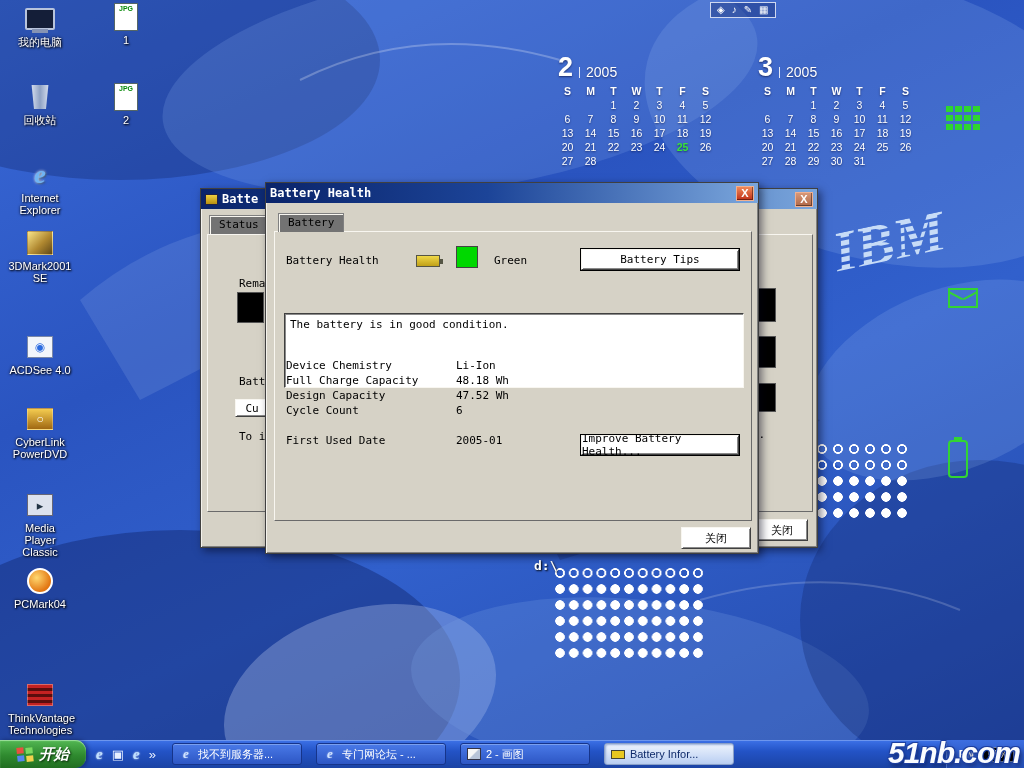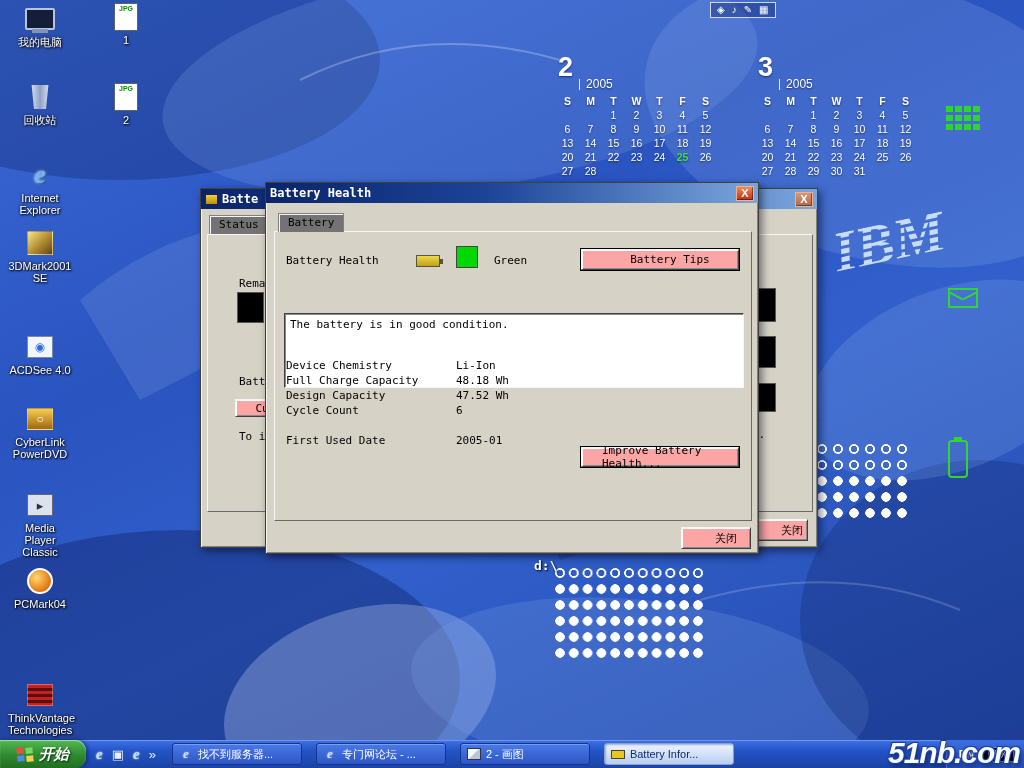--- a/index.html
+++ b/index.html
@@ -37,21 +37,21 @@
       background:radial-gradient(circle at 35% 35%, #ffd870, #e27612 70%); border:2px solid #fff; }
   .thinkvantage-icon::before { content:""; width:24px; height:20px;
       background:repeating-linear-gradient(#c42222 0 3px, #5a0e0e 3px 6px); border:1px solid #fff5; }
   .jpg-file-icon::before { content:""; width:22px; height:26px; background:#fff; border:1px solid #566; }
   .jpg-file-icon::after { content:"JPG"; position:absolute; top:3px; font:bold 7px "Liberation Sans",sans-serif; color:#0a8a0a; }
 
   
   .calendar { position:absolute; color:#fff; text-shadow:0 1px 2px rgba(0,0,40,.55); }
   .cal-head { display:flex; align-items:flex-start; gap:6px; margin-bottom:4px; margin-left:2px; }
   .cal-month { font-size:27px; font-weight:bold; line-height:26px; }
-  .cal-year { font-size:12px; padding-left:6px; border-left:1px solid rgba(255,255,255,.85); line-height:11px; margin-top:25px; }
+  .cal-year { font-size:14px; padding-left:6px; border-left:1px solid rgba(255,255,255,.85); line-height:11px; margin-top:13px; }
   .cal-grid { display:grid; grid-template-columns:repeat(7,23px); }
   .cal-cell { font-size:10.5px; line-height:14px; text-align:center; }
   .cal-dow { font-weight:bold; }
   .cal-hl { color:#3ae23a; font-weight:bold; }
 
   
   .greendeco { position:absolute; }
   #keypad-icon::before { content:""; position:absolute; width:7px; height:6px; background:#2fd42f;
       box-shadow:9px 0 #2fd42f,18px 0 #2fd42f,27px 0 #2fd42f,
                  0 9px #2fd42f,9px 9px #2fd42f,18px 9px #2fd42f,27px 9px #2fd42f,
@@ -93,24 +93,24 @@
   .close-red { background:linear-gradient(#f08858,#c03018); }
   .close-muted { background:linear-gradient(#d89878,#b06848); }
   .title-ico { width:13px; height:11px; background:linear-gradient(#f0d040,#b89010); border:1px solid #224; }
 
   .tab { position:absolute; padding:2px 9px 3px; background:#737373; font:11px "DejaVu Sans Mono", monospace;
          border:1px solid #808080; border-bottom:none;
          box-shadow:inset 1px 1px 0 #f8f6f0; z-index:2; cursor:pointer; }
   .tab-page { position:absolute; background:#d6d2c6;
          border:1px solid; border-color:#f8f6f0 #6a6a6a #6a6a6a #f8f6f0; }
 
-  .btn { position:absolute; background:#fca5a5; display:flex; align-items:center; justify-content:center;
+  .btn { position:absolute; background:#ffffff; display:flex; align-items:center; justify-content:center;
          font:11px "DejaVu Sans Mono", monospace; color:#000; cursor:pointer;
          border:1px solid; border-color:#f8f6f0 #404040 #404040 #f8f6f0;
-         box-shadow:inset 1px 1px 0 #fff, inset -1px -1px 0 #8a8a8a;padding-left:20px; }
+         box-shadow:inset 1px 1px 0 #fff, inset -1px -1px 0 #8a8a8a; }
   .btn-default { outline:1px solid #000; }
 
   .mono-label { position:absolute; font:11px "DejaVu Sans Mono", monospace; color:#000; white-space:nowrap; }
   .sunken { position:absolute; background:#fff; border:1px solid; border-color:#404040 #f8f6f0 #f8f6f0 #404040;
          box-shadow:inset 1px 1px 0 #8a8a8a; font:11px "DejaVu Sans Mono", monospace; padding:4px 5px; }
   .blackbox { position:absolute; background:#000; border:1px solid #555; }
 
   #bh-batt-glyph { position:absolute; left:150px; top:72px; width:24px; height:12px;
          background:linear-gradient(#f0d848,#c0a018); border:1px solid #554; }
   #bh-batt-glyph::after { content:""; position:absolute; right:-4px; top:3px; width:3px; height:5px; background:#554; }
@@ -402,21 +402,21 @@
       </div>
       <div class="field-row">
         <span class="field-label">Cycle Count</span>
         <span class="field-value">6</span>
       </div>
       <div class="field-row field-gap">
         <span class="field-label">First Used Date</span>
         <span class="field-value">2005-01</span>
       </div>
     </div>
-  <div class="btn btn-default" style="left:315px; top:252px; width:158px; height:20px;margin-top:12px;">Improve Battery Health...</div>
+  <div class="btn btn-default" style="left:315px; top:252px; width:158px; height:20px;">Improve Battery Health...</div>
 
   <div class="btn" style="left:415px; top:344px; width:70px; height:22px;">关闭</div>
 </div>
 
 <div id="taskbar">
   <div id="start-btn">
     <span id="start-flag"></span>
     <span>开始</span>
   </div>
   <div id="quick-launch">

